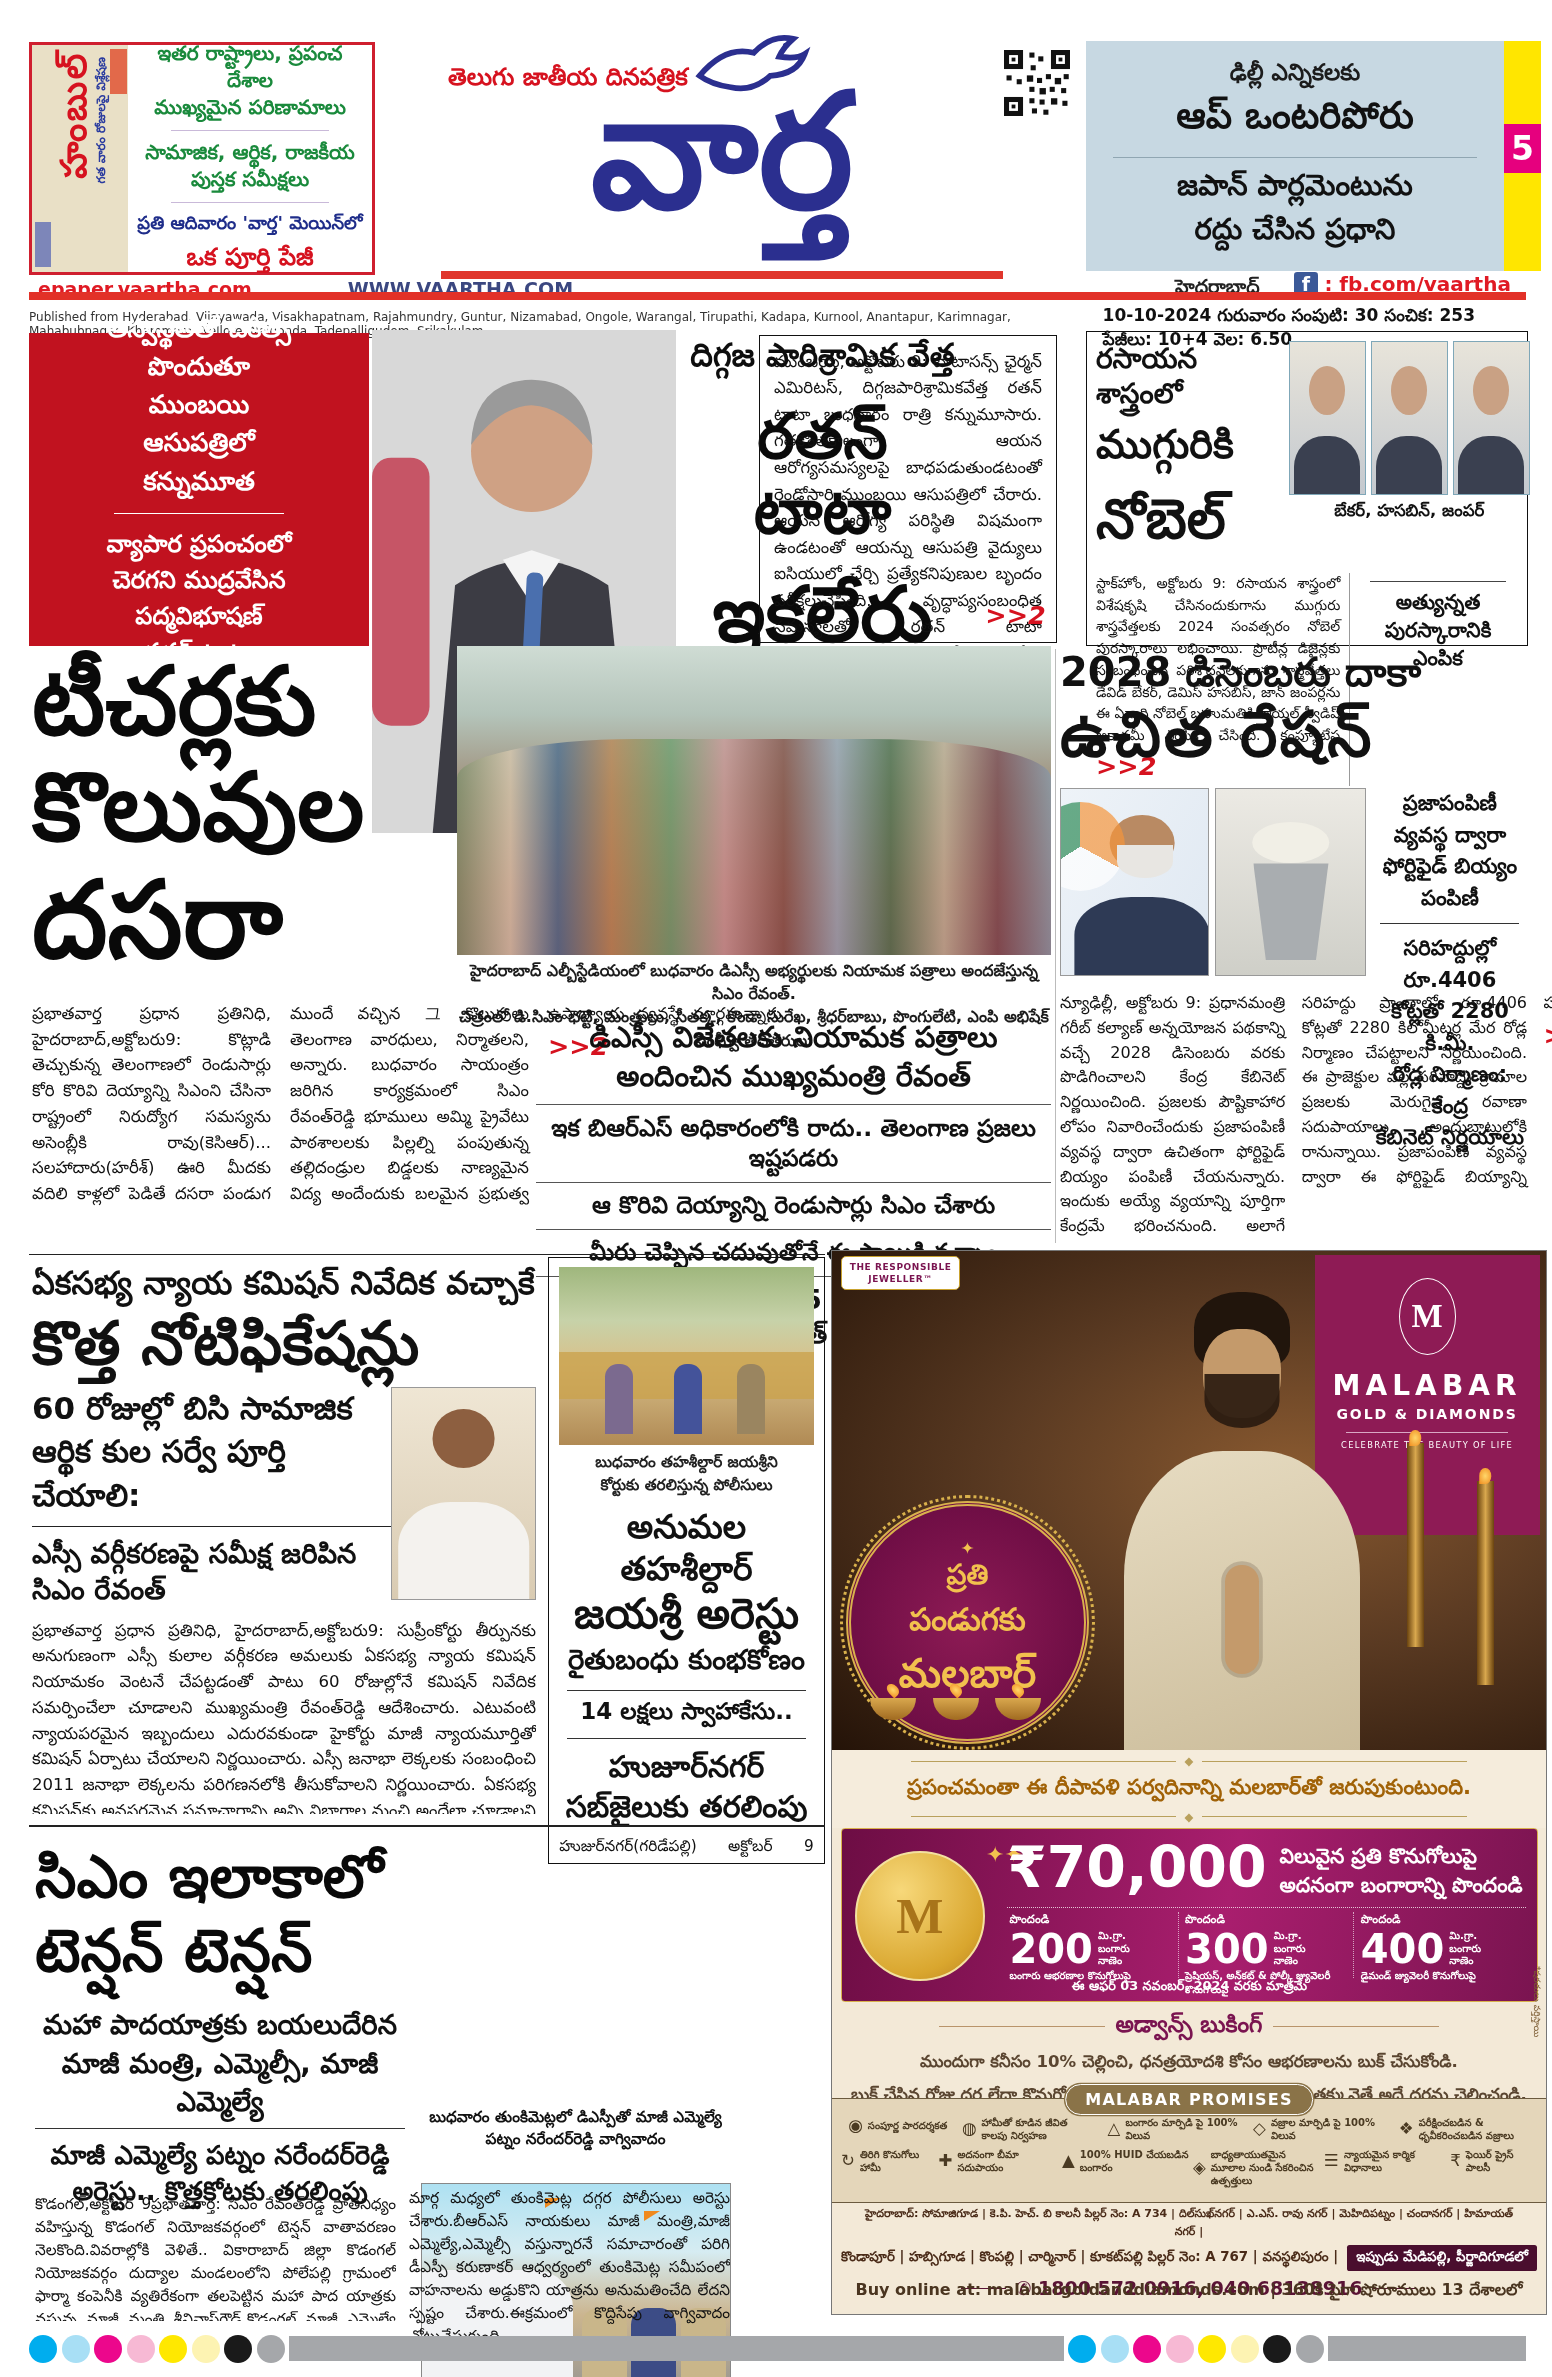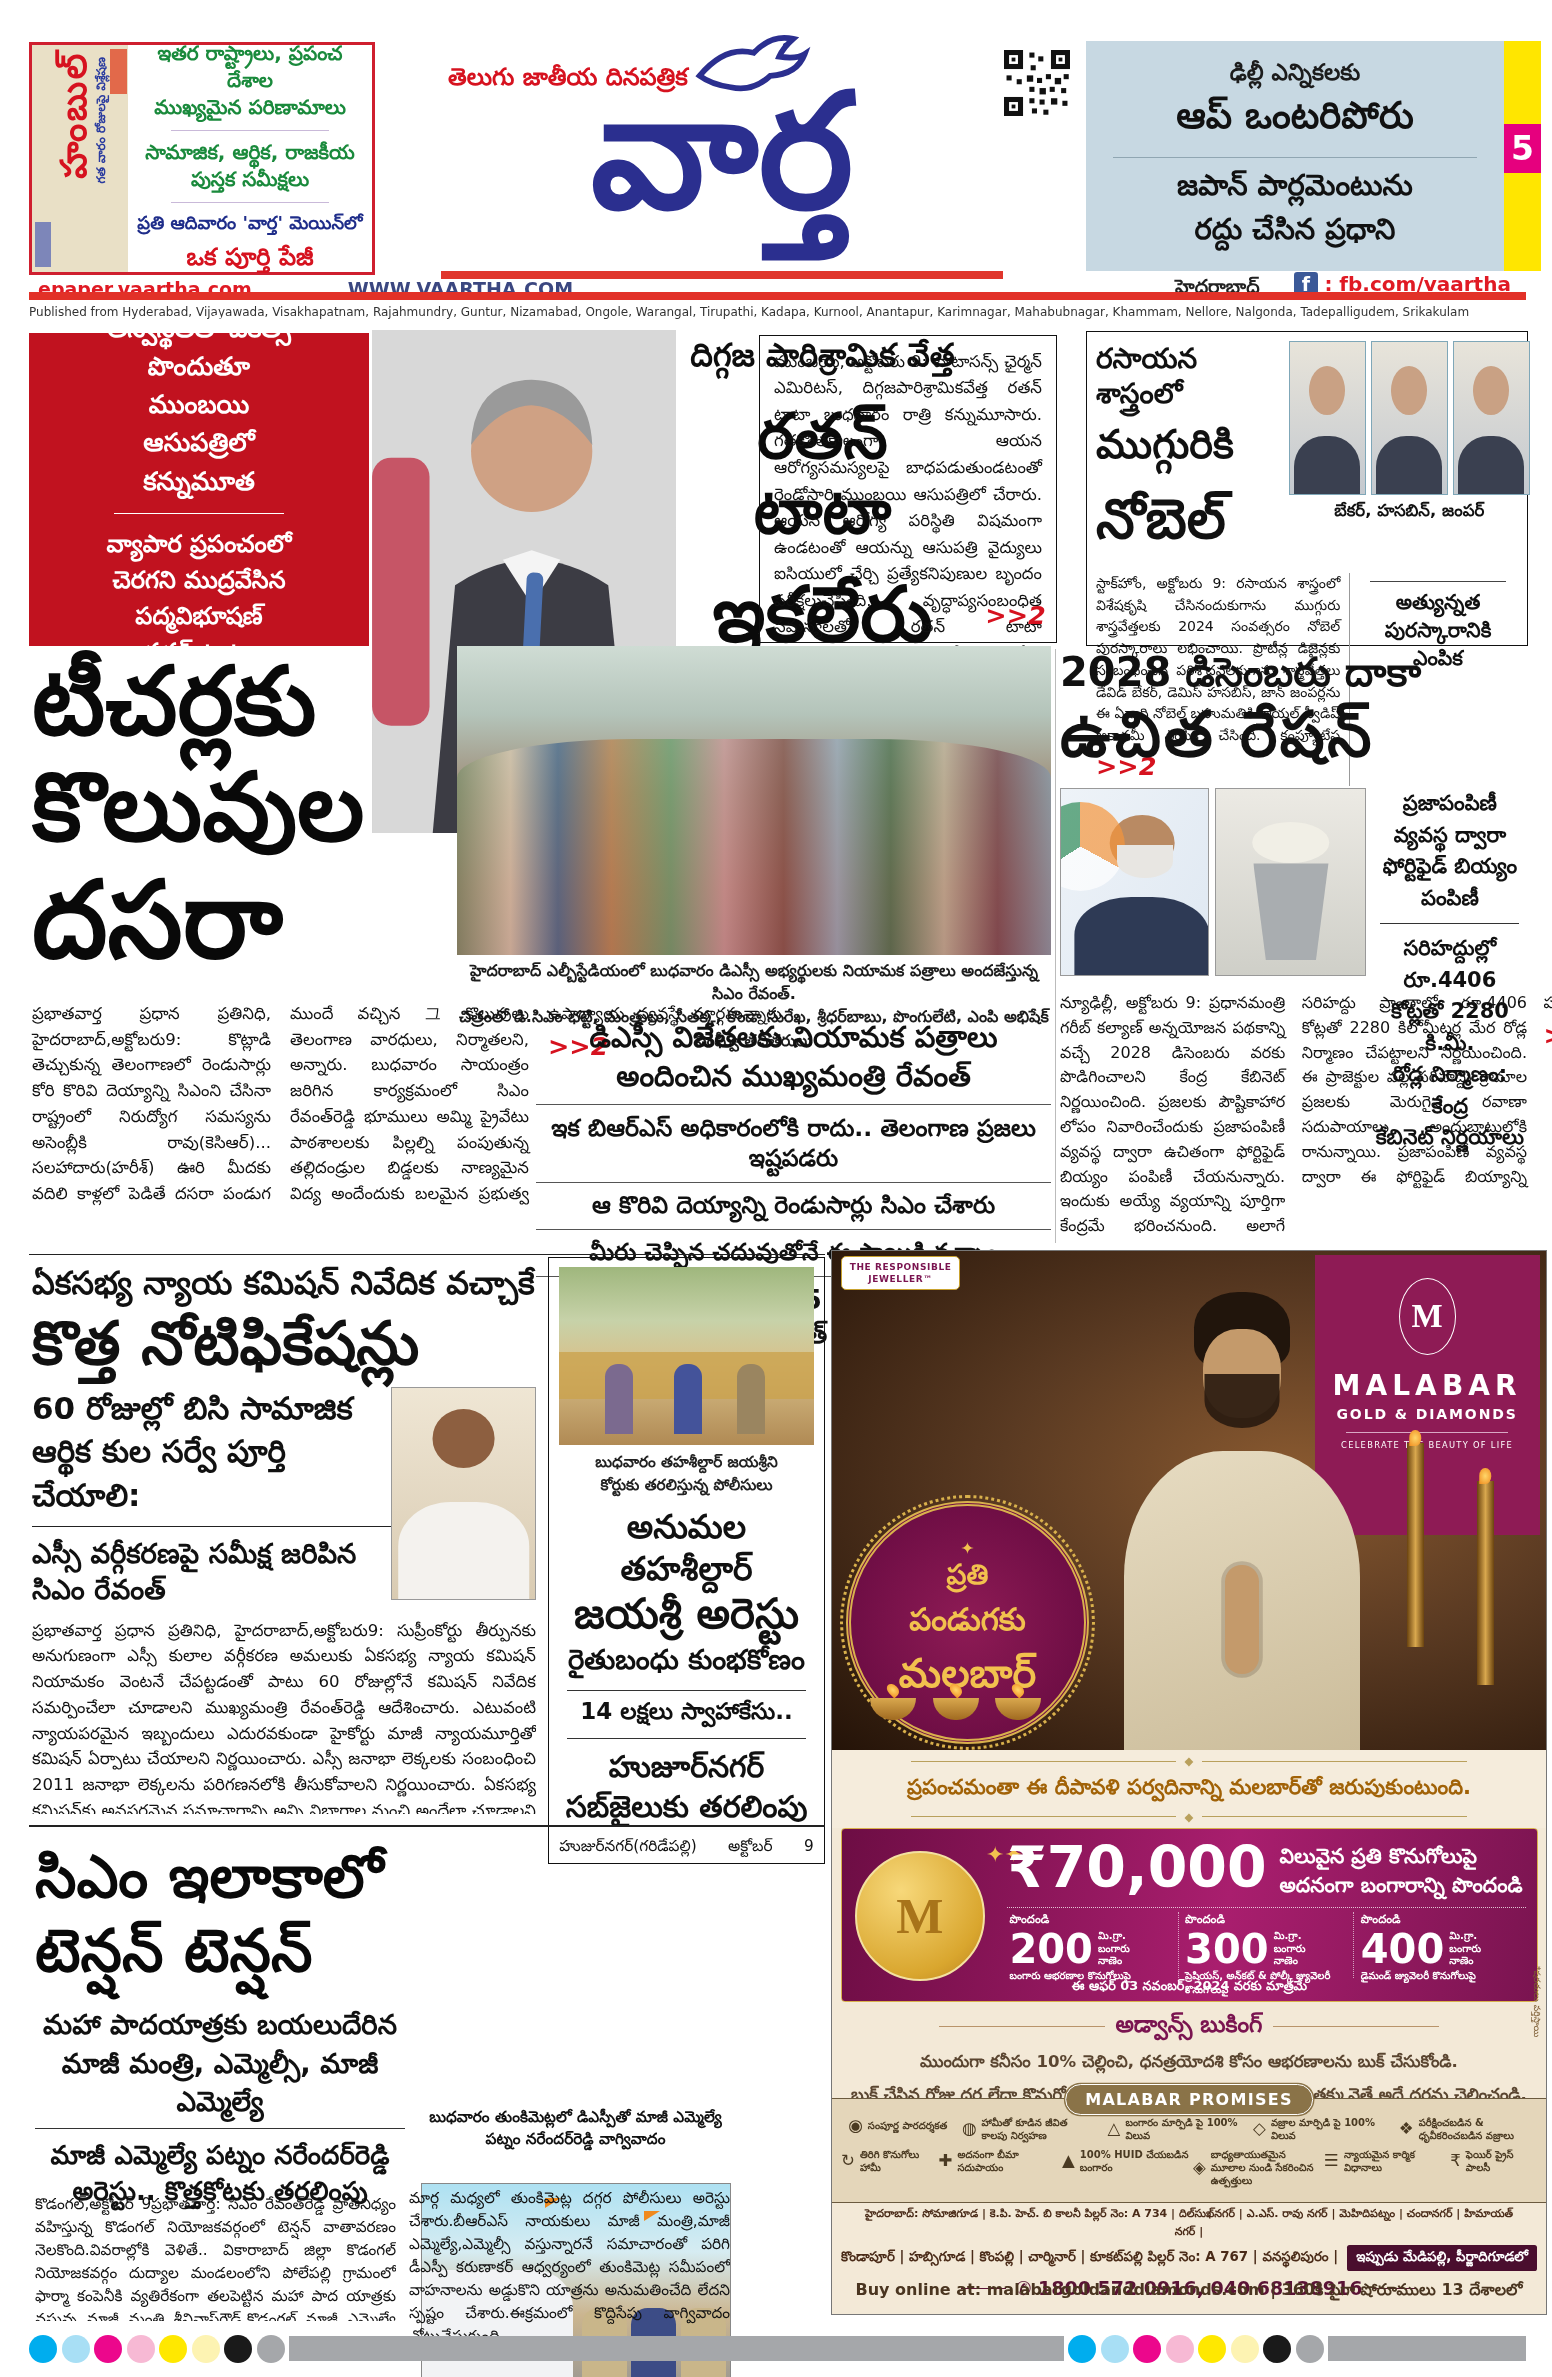--- a/index.html
+++ b/index.html
@@ -373,20 +373,21 @@
 
   <div class="abs city">హైదరాబాద్</div>
   <div class="abs fb-row">
     <span class="fb-icon">f</span>
     <span class="fb-text">: fb.com/vaartha</span>
   </div>
 
   <div class="abs redrule"></div>
   <div class="abs pubrow">
     <span class="published">Published from Hyderabad, Vijayawada, Visakhapatnam, Rajahmundry, Guntur, Nizamabad, Ongole, Warangal, Tirupathi, Kadapa, Kurnool, Anantapur, Karimnagar, Mahabubnagar, Khammam, Nellore, Nalgonda, Tadepalligudem, Srikakulam</span>
+    <span class="dateline">10-10-2024 గురువారం సంపుటి: 30 సంచిక: 253  పేజీలు: 10+4  వెల: 6.50</span>
   </div>
 
   <div class="abs tata-red">
     <div class="tred1 pre">అస్వస్థతతో చికిత్స
 పొందుతూ
 ముంబయి
 ఆసుపత్రిలో
 కన్నుమూత</div>
     <div class="tred-hr"></div>
     <div class="tred2 pre">వ్యాపార ప్రపంచంలో

